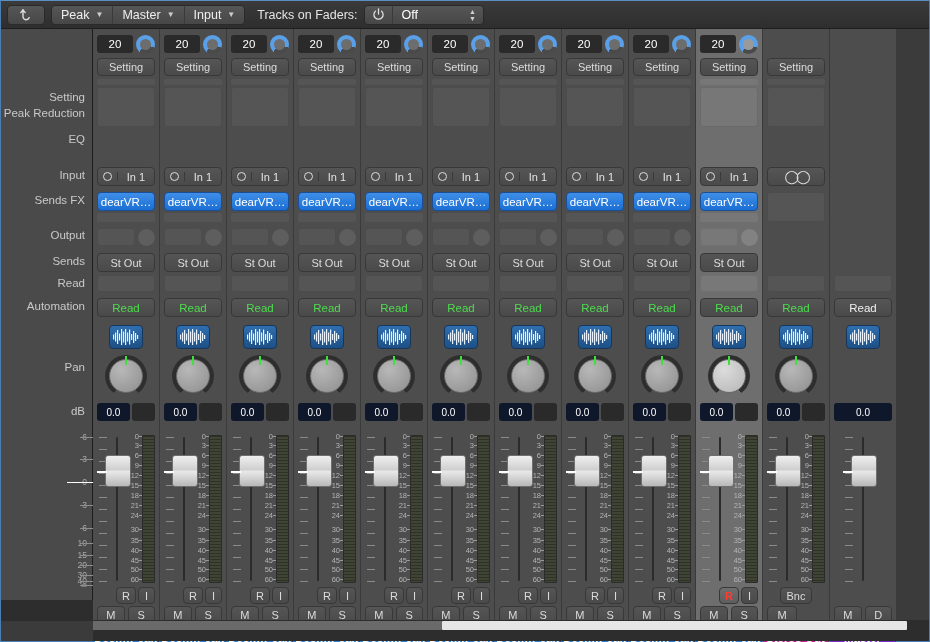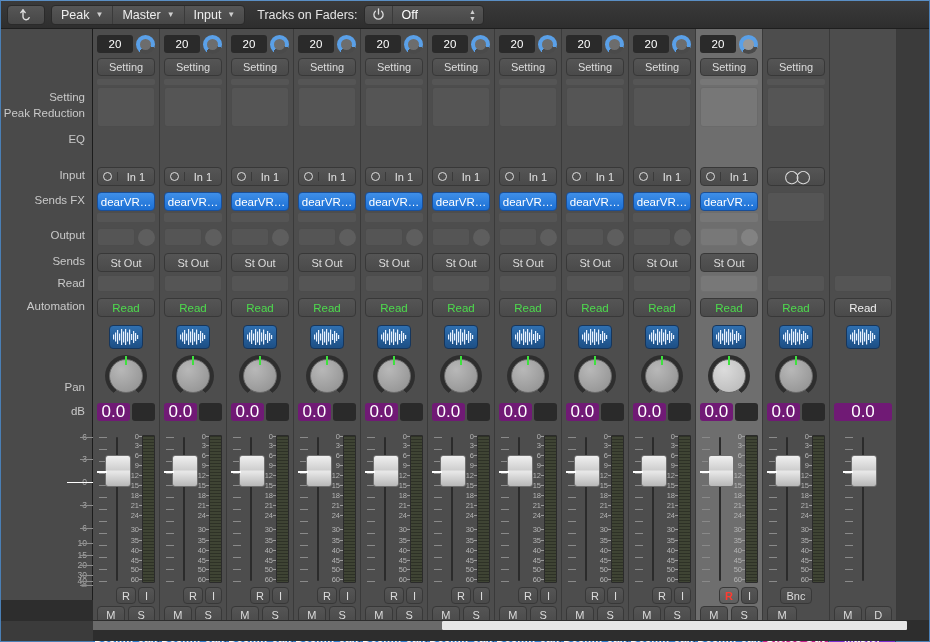--- a/index.html
+++ b/index.html
@@ -159,22 +159,22 @@
               background: conic-gradient(from 215deg, #2e2e2e 0deg 290deg, transparent 290deg 360deg); }
   .pan-knob { position: absolute; inset: 4px; border-radius: 50%;
               background: radial-gradient(circle at 35% 30%, #b8b8b8, #8e8e8e);
               border: 1px solid #6a6a6a; }
   .pan-ind { position: absolute; left: 50%; top: 1px; width: 2px; height: 9px;
              background: #3ee23e; transform: translateX(-50%); }
   .strip.sel .pan-knob { background: radial-gradient(circle at 35% 30%, #dcdcdc, #b6b6b6); }
 
   .dbrow { position: absolute; top: 374px; left: 4px; right: 4px; height: 18px;
            display: flex; gap: 2px; }
-  .dbval { flex: 1; background: #701a75; border-radius: 3px; color: #fff;
-           font-size: 17px; display: flex; align-items: center; justify-content: center; }
+  .dbval { flex: 1; background: #0f172a; border-radius: 3px; color: #fff;
+           font-size: 10px; display: flex; align-items: center; justify-content: center; }
   .dbval.wide { flex: 1.2; }
   .dbpeak { flex: 0.85; background: #2a2a2a; border-radius: 3px; }
 
   
   .fblock { position: absolute; top: 404px; left: 4px; right: 4px; height: 152px;
             display: flex; }
   .fader-col { width: 33px; position: relative; }
   .f-ticks { position: absolute; left: 0; top: 0; width: 12px; height: 100%; }
   .ftk { position: absolute; left: 2px; height: 1px; background: #8a8a8a; }
   .f-track { position: absolute; left: 19px; top: 4px; width: 2px; bottom: 4px;
@@ -273,21 +273,21 @@
     <div class="labels">
       <div class="lbl" style="top:62px">Setting</div>
       <div class="lbl" style="top:78px">Peak Reduction</div>
       <div class="lbl" style="top:104px">EQ</div>
       <div class="lbl" style="top:140px">Input</div>
       <div class="lbl" style="top:165px">Sends FX</div>
       <div class="lbl" style="top:200px">Output</div>
       <div class="lbl" style="top:226px">Sends</div>
       <div class="lbl" style="top:248px">Read</div>
       <div class="lbl" style="top:271px">Automation</div>
-      <div class="lbl" style="top:352px">Pan</div>
+      <div class="lbl" style="top:332px">Pan</div>
       <div class="lbl" style="top:376px">dB</div>
       <div class="ruler" id="ruler">
           <div class="rk" style="top: 4px;">6</div>
           <div class="rt" style="top: 4px; width: 13px; background: rgb(142, 142, 142);"></div>
           <div class="rk" style="top: 26px;">3</div>
           <div class="rt" style="top: 26px; width: 13px; background: rgb(142, 142, 142);"></div>
           <div class="rk" style="top: 49px;">0</div>
           <div class="rt" style="top: 49px; width: 26px; background: rgb(255, 255, 255);"></div>
           <div class="rk" style="top: 72px;">3</div>
           <div class="rt" style="top: 72px; width: 13px; background: rgb(142, 142, 142);"></div>

